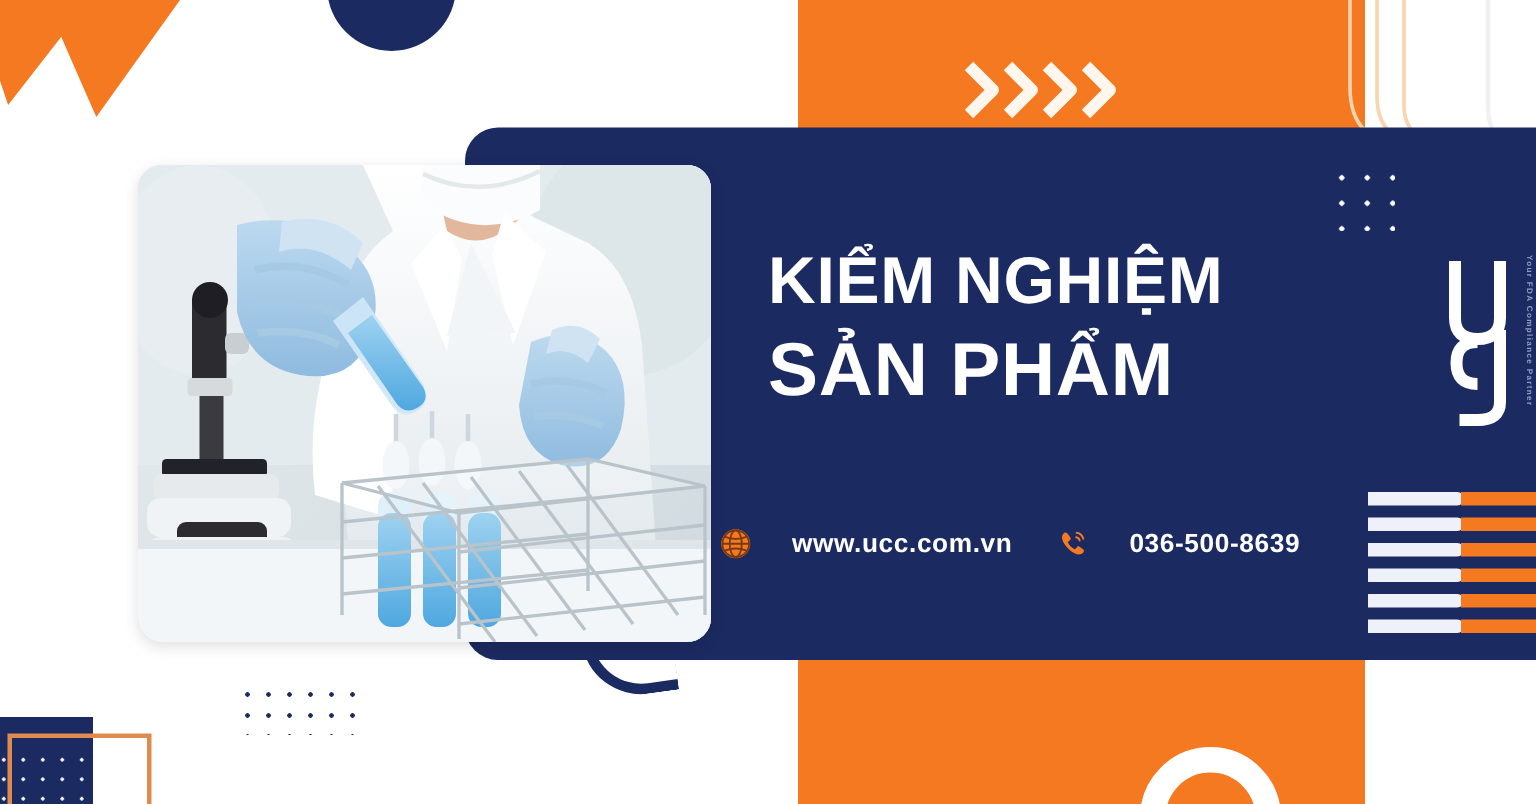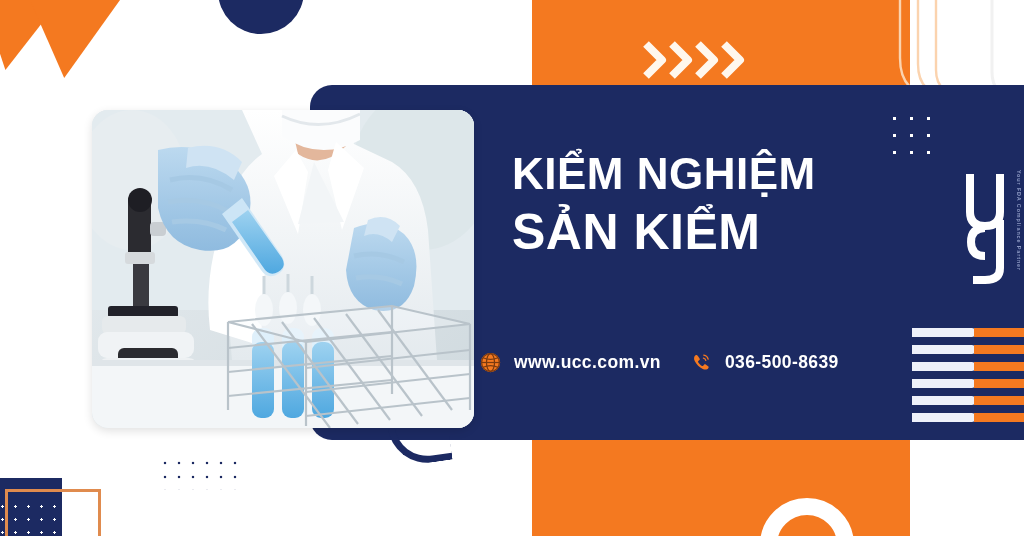--- a/index.html
+++ b/index.html
@@ -95,36 +95,36 @@
   .photo {
     position:absolute; left:92px; top:110px; width:382px; height:318px;
     border-radius:16px; overflow:hidden;
     box-shadow:0 3px 10px rgba(0,0,0,.12);
     background:#dfe6ea;
   }
   .photo svg { display:block; width:100%; height:100%; }
 
   
   .title-wrap {
-    position:absolute; left:512px; top:148px; width:400px;
+    position:absolute; left:512px; top:162px; width:400px;
   }
   .t-line1 {
     color:#ffffff; font-size:44px; font-weight:700; letter-spacing:.5px;
     line-height:1.18; white-space:nowrap;
   }
   .t-line2 {
     color:#ffffff; font-size:50px; font-weight:800; letter-spacing:.5px;
     line-height:1.2; white-space:nowrap; margin-top:2px;
   }
 
   .contact-row {
     position:absolute; left:480px; top:352px;
     display:flex; align-items:center; gap:30px;
   }
-  .contact-item { display:flex; align-items:center; gap:13px;text-align:right; }
+  .contact-item { display:flex; align-items:center; gap:27px;text-align:right; }
   .contact-text {
     color:#ffffff; font-size:17.5px; font-weight:700; letter-spacing:.4px;
     white-space:nowrap;
   }
   .cicon { width:21px; height:21px; flex:0 0 21px; display:block; }
 
   
   .logo {
     position:absolute; left:963px; top:168px; width:58px; height:118px;
   }
@@ -289,21 +289,21 @@
           <line x1="190" y1="212" x2="266" y2="314"></line>
         <line x1="222" y1="208" x2="298" y2="310"></line>
           <line x1="254" y1="204" x2="330" y2="306"></line>
         <line x1="286" y1="200" x2="360" y2="300"></line>
       </g>
     </svg>
   </div>
 
   <div class="title-wrap">
     <div class="t-line1">KIỂM NGHIỆM</div>
-    <div class="t-line2">SẢN KIỂM</div>
+    <div class="t-line2">SẢN PHẨM</div>
   </div>
 
   <div class="contact-row">
     <div class="contact-item">
       <span class="cicon">
         <svg viewBox="0 0 24 24" xmlns="http://www.w3.org/2000/svg">
           <circle cx="12" cy="12" r="11" fill="#F47920"></circle>
           <g fill="none" stroke="#7a3a10" stroke-width="1.4">
             <circle cx="12" cy="12" r="10.2"></circle>
             <ellipse cx="12" cy="12" rx="4.6" ry="10.2"></ellipse>

